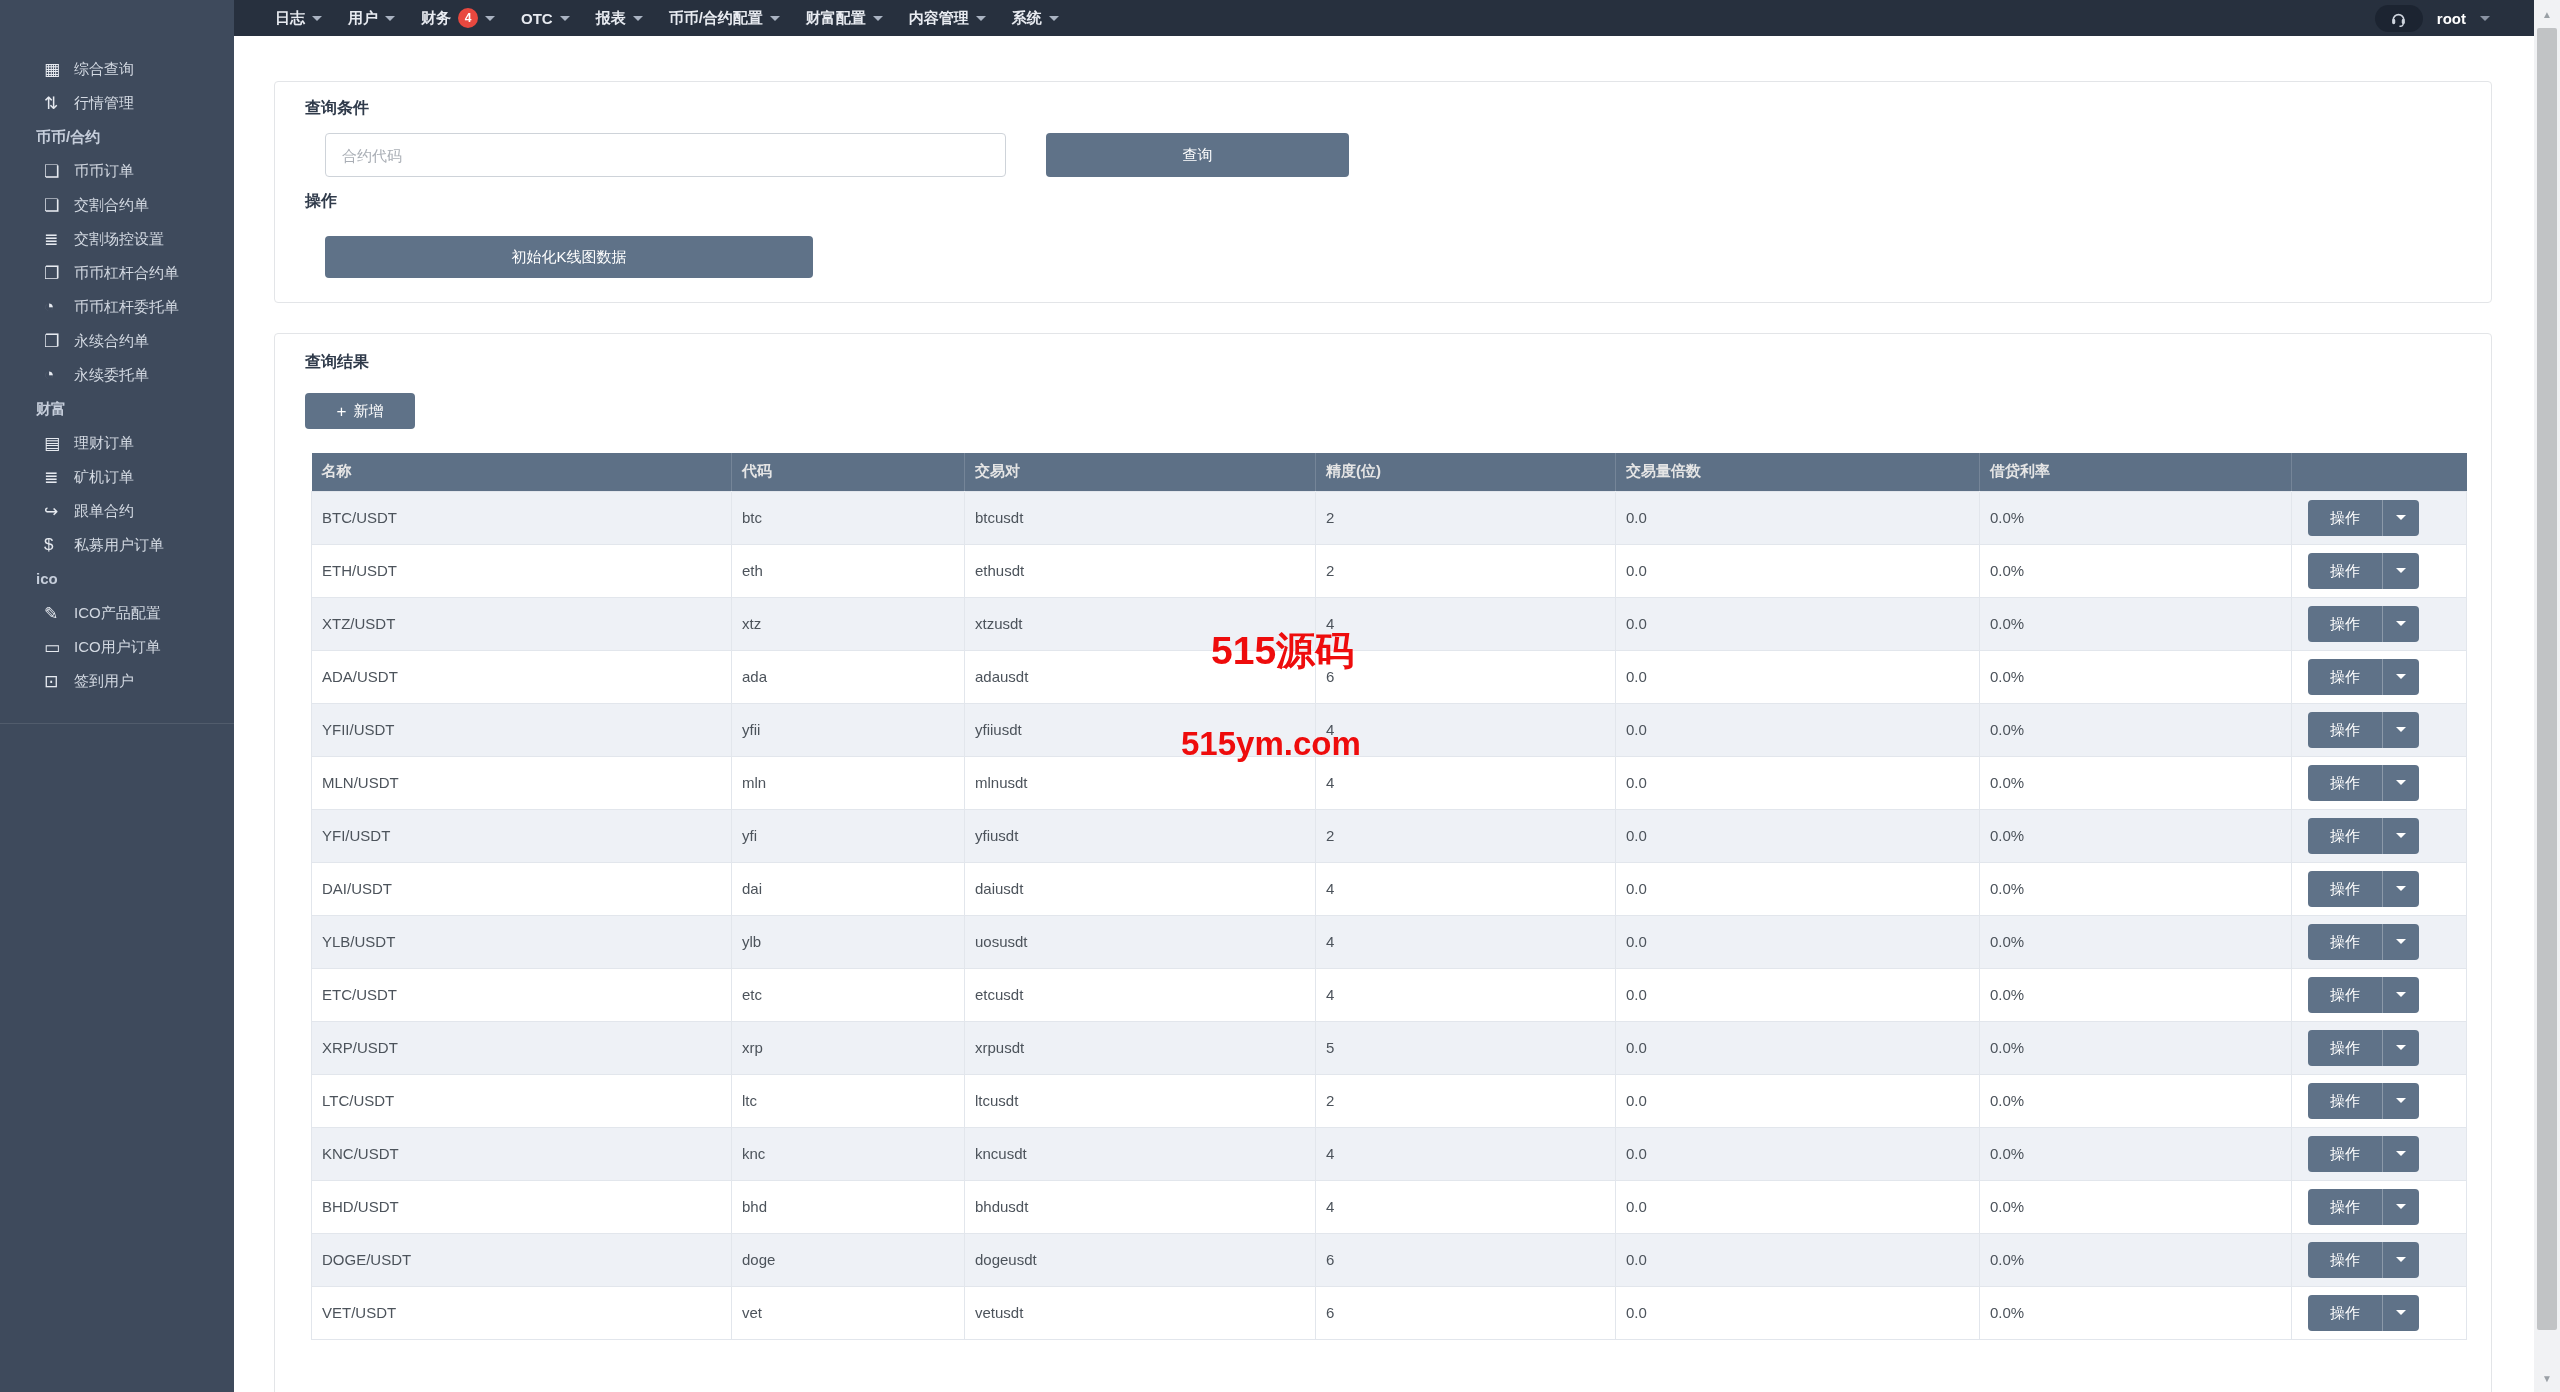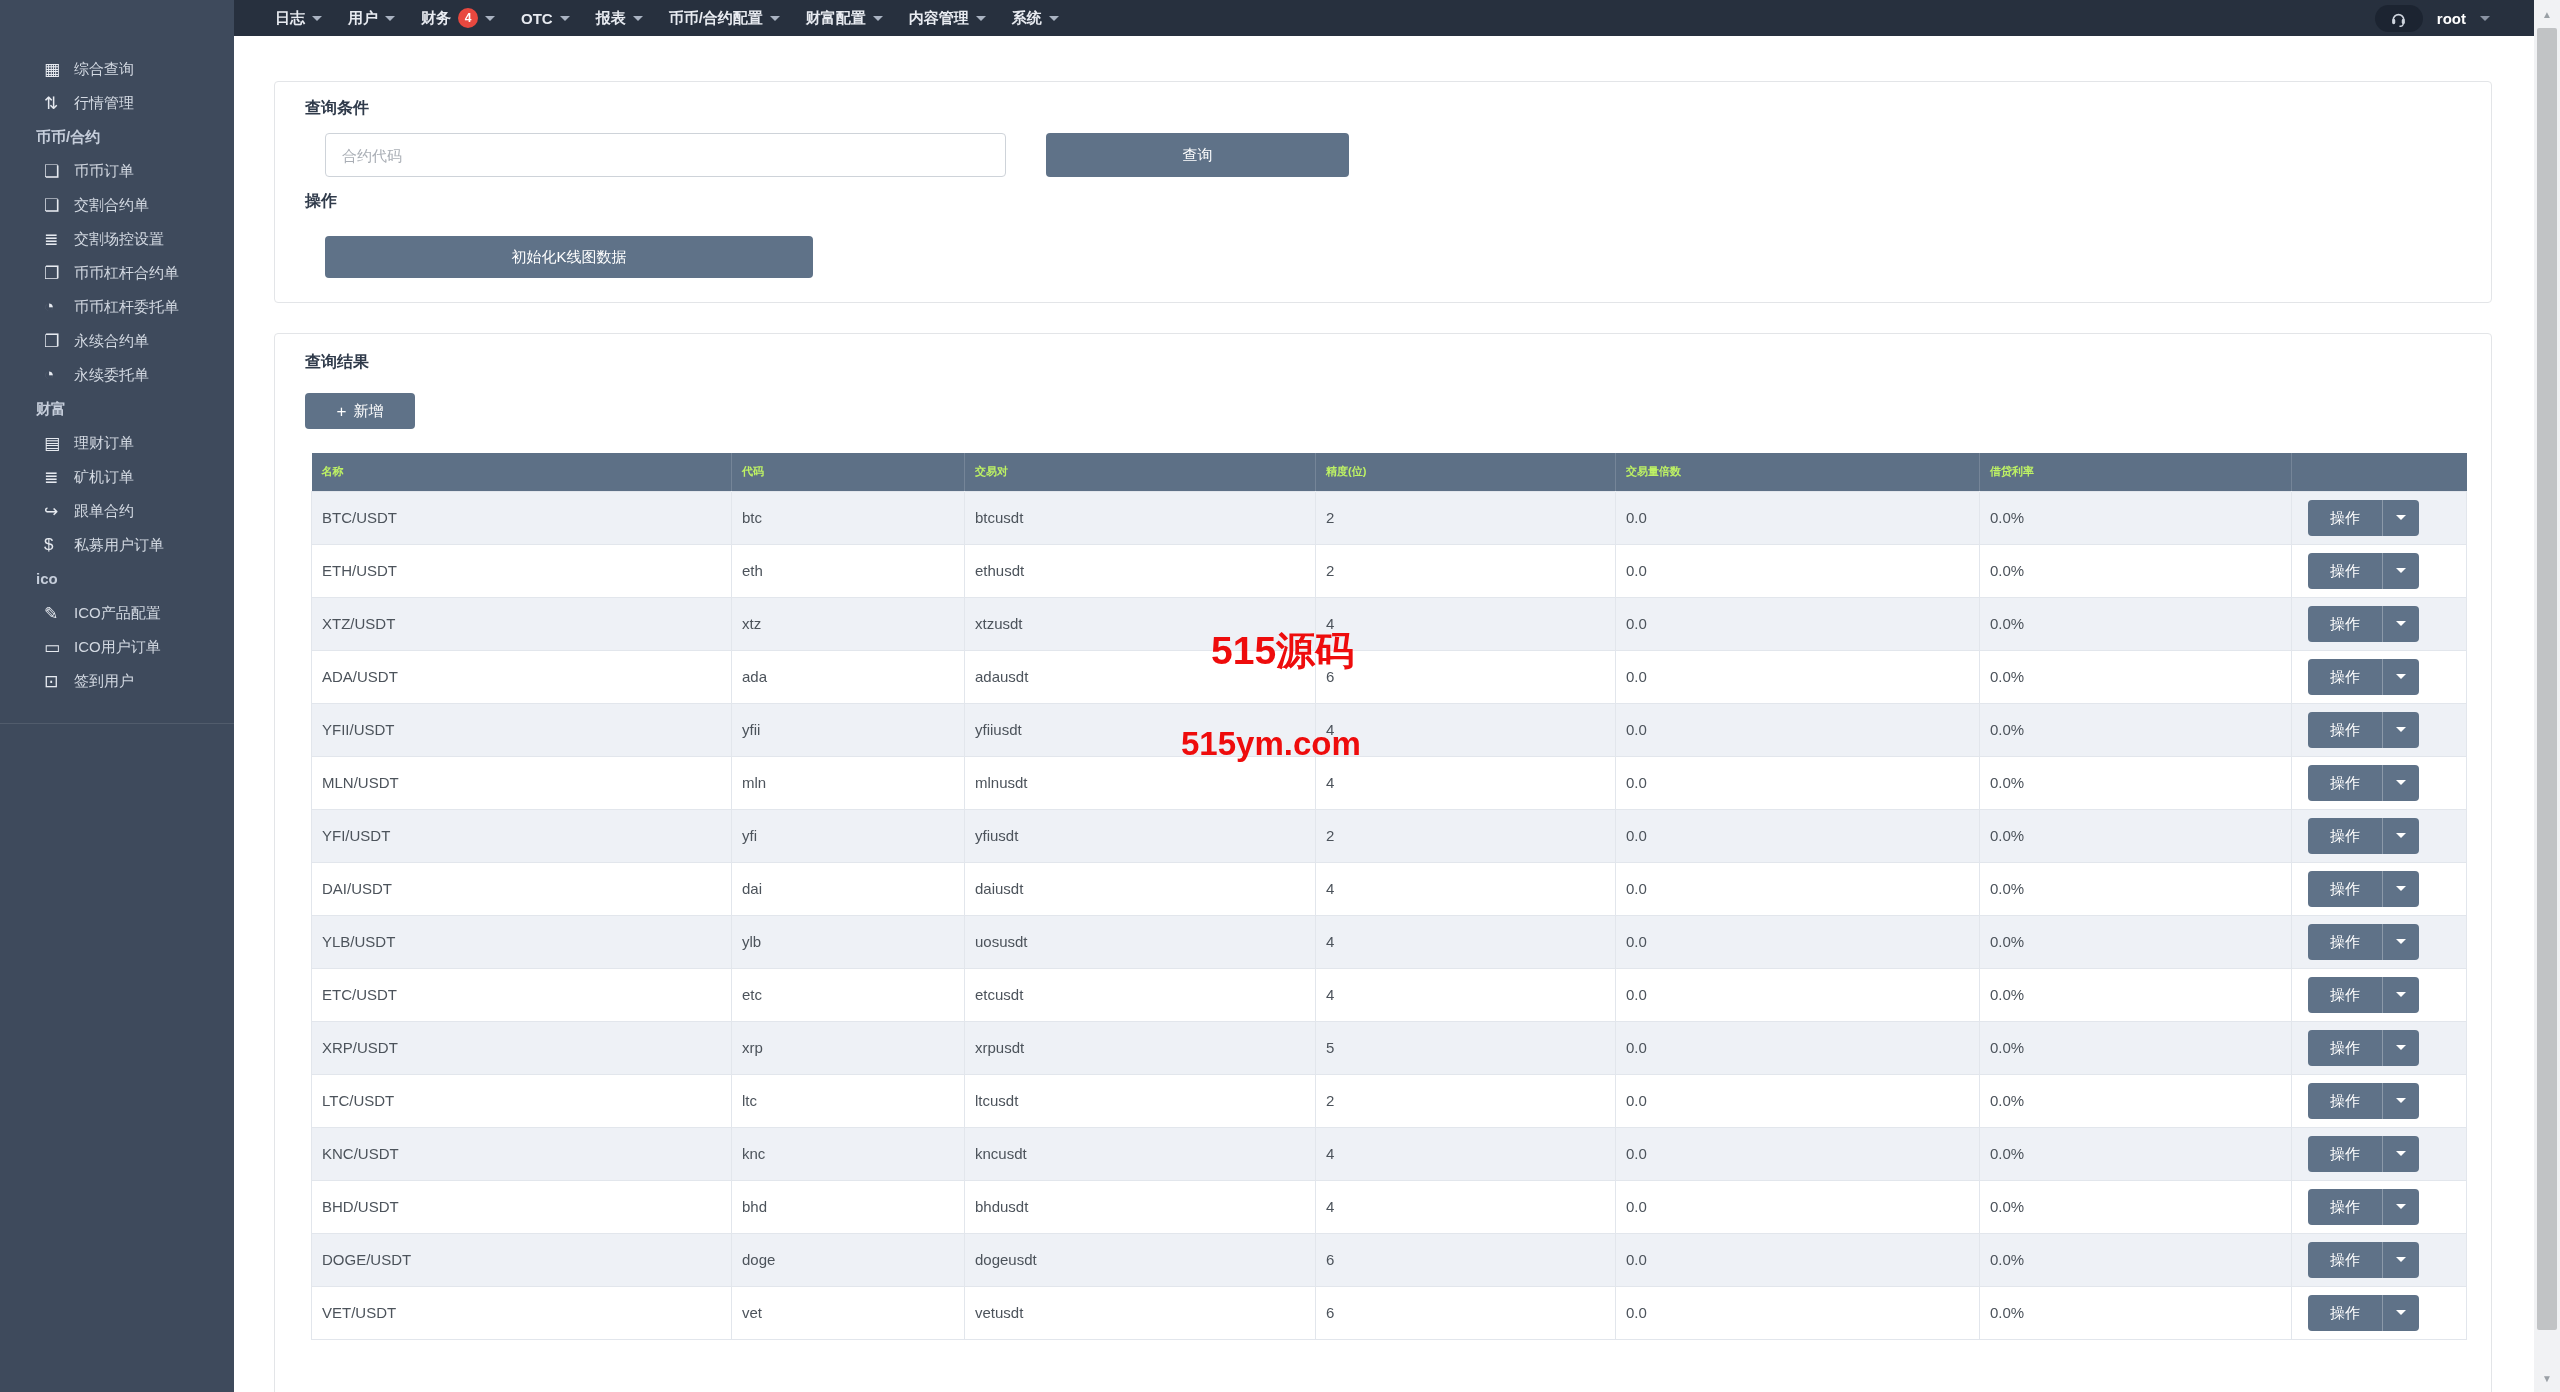--- a/index.html
+++ b/index.html
@@ -56,21 +56,21 @@
   .ops-heading { margin-top:14px; }
   .init-btn { width:488px; height:42px; margin-left:20px; margin-top:24px; display:block; }
 
   .add-btn { margin-top:20px; width:110px; height:36px; display:flex; align-items:center;
     justify-content:center; gap:7px; font-size:15px; }
   .add-plus { font-size:17px; line-height:1; }
 
   
   table.result-table { margin-top:24px; margin-left:6px; width:2155px; border-collapse:collapse;
     table-layout:fixed; }
-  .result-table th { height:38px; background:#5d7086; color:#bef264; font-size:11px; font-weight:bold;
+  .result-table th { height:38px; background:#5d7086; color:#e5e5e5; font-size:15px; font-weight:bold;
     text-align:left; padding-left:10px; border-left:1px solid rgba(255,255,255,0.15); }
   .result-table th:first-child { border-left:none; }
   .result-table td { height:53px; padding-left:10px; font-size:15px; color:#4c535b;
     border:1px solid #e2e6ec; background:#fff; }
   .result-table tr.alt td { background:#eef1f6; }
   .cell-actions { padding-left:0 !important; }
   .action-btn { display:inline-flex; margin-left:16px; height:36px; border-radius:4px;
     overflow:hidden; background:#5f7288; color:#fff; cursor:pointer; }
   .action-main { padding:0 22px; line-height:36px; font-size:15px;
     border-right:1px solid rgba(255,255,255,0.28); }

